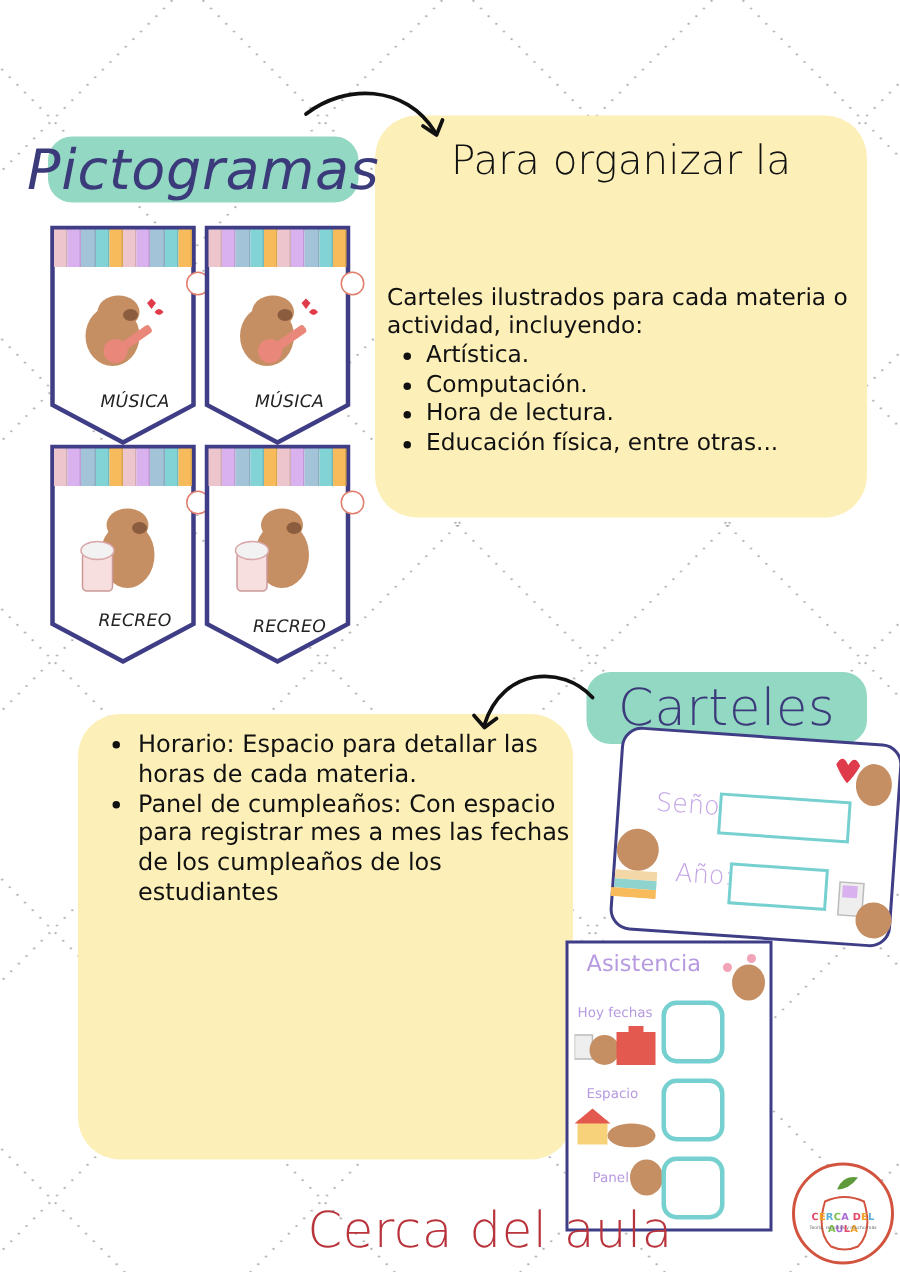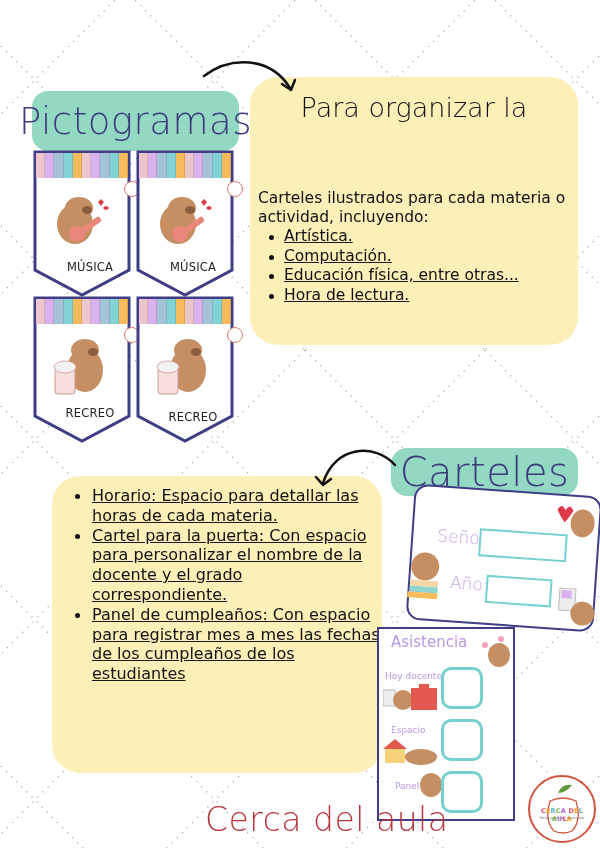--- a/index.html
+++ b/index.html
@@ -7,51 +7,51 @@
   body { position: relative; font-family: "DejaVu Sans", sans-serif; color: #1a1a1a; }
 
   .bg-dots { position: absolute; left: 0; top: 0; width: 600px; height: 848px; z-index: 0; }
 
   .label-pill {
     position: absolute; background: #93d8c2; border-radius: 16px;
     color: #3b3a7a; font-family: "DejaVu Sans", sans-serif; font-weight: 300;
     display: flex; align-items: center; justify-content: center; z-index: 2;
     letter-spacing: 0.5px;
   }
-  .pill-picto { left: 32px; top: 91px; width: 207px; height: 60px; font-size: 37px; }
-  .pill-carteles { left: 391px; top: 448px; width: 187px; height: 48px; font-size: 40px; }
+  .pill-picto { left: 32px; top: 91px; width: 207px; height: 44px; font-size: 37px; font-style: italic; }
+  .pill-carteles { left: 391px; top: 448px; width: 187px; height: 48px; font-size: 34px; }
 
   .yellow-card {
     position: absolute; background: #fcefb8; border-radius: 28px; z-index: 1;
   }
   .card-top { left: 250px; top: 77px; width: 328px; height: 268px; }
   .card-bottom { left: 52px; top: 476px; width: 330px; height: 297px; }
 
   .card-title {
     position: absolute; left: 0; top: 14px; width: 100%; text-align: center;
     font-family: "DejaVu Sans", sans-serif; font-size: 27px; line-height: 34px;
     font-weight: 300; color: #111;
   }
   .card-intro {
     position: absolute; left: 8px; top: 112px; width: 310px;
     font-size: 15.5px; line-height: 19px; color: #111;
   }
-  .card-list { list-style: none; position: absolute; text-decoration: underline; }
+  .card-list { list-style: none; position: absolute; }
   .card-top .card-list { left: 18px; top: 150px; width: 300px; }
   .card-list li { position: relative; padding-left: 16px; font-size: 15.5px; line-height: 19.5px; color: #111; }
   .card-list li::before {
     content: ""; position: absolute; left: 1px; top: 8px; width: 5px; height: 5px;
     border-radius: 50%; background: #111;
   }
   .card-bottom .card-list { left: 20px; top: 10px; width: 310px; }
   .card-bottom .card-list li { font-size: 16px; line-height: 19.8px; padding-left: 20px; }
   .card-bottom .card-list li::before { left: 3px; top: 8px; }
 
   .pennant {
-    position: absolute; width: 114px; height: 148px; z-index: 2;
+    position: absolute; width: 114px; height: 148px; z-index: 2; font-style: italic;
   }
   .pennant svg { position: absolute; left: 0; top: 0; }
   .pennant .pennant-label {
     position: absolute; left: 0; width: 100%; text-align: center;
     font-size: 11.5px; color: #222; letter-spacing: 0.2px;
   }
   .stripes { position: absolute; left: 3px; top: 3px; width: 92px; height: 25px; display: flex; }
   .stripes span { flex: 1; border-right: 1px solid rgba(0,0,0,0.12); }
   .mini-logo {
     position: absolute; right: 7px; top: 31px; width: 16px; height: 16px;
@@ -117,22 +117,22 @@
 </svg>
 
 <div class="yellow-card card-top">
   <div class="card-title">
     <div>Para organizar la</div>
   </div>
   <div class="card-intro">Carteles ilustrados para cada materia o actividad, incluyendo:</div>
   <ul class="card-list">
     <li>Artística.</li>
     <li>Computación.</li>
+    <li>Hora de lectura.</li>
     <li>Educación física, entre otras...</li>
-    <li>Hora de lectura.</li>
   </ul>
 </div>
 
 <div class="pennant" style="left:33px; top:150px;">
   <svg width="98" height="148" viewBox="0 0 98 148">
       <polygon points="2,2 96,2 96,120 49,145 2,120" fill="#fff" stroke="#3f3d85" stroke-width="3"></polygon>
     </svg>
   <div class="stripes">
     <span style="background:#ecc6cc"></span>
       <span style="background:#d9b1ee"></span>
@@ -246,21 +246,20 @@
 </div>
 
 <svg class="arrow" style="left:305px; top:447px;" width="95" height="42" viewBox="0 0 95 42">
   <path d="M90 18 C 70 -4, 30 -2, 18 36" fill="none" stroke="#111" stroke-width="2.5" stroke-linecap="round"></path>
   <path d="M11 30 L 18 38 L 26 32" fill="none" stroke="#111" stroke-width="2.5" stroke-linecap="round" stroke-linejoin="round"></path>
 </svg>
 
 <div class="yellow-card card-bottom">
   <ul class="card-list">
     <li>Horario: Espacio para detallar las horas de cada materia.</li>
-    <li>Cartel para la puerta: Con espacio para personalizar el nombre de la docente y el grado correspondiente.</li>
     <li>Panel de cumpleaños: Con espacio para registrar mes a mes las fechas de los cumpleaños de los estudiantes</li>
   </ul>
 </div>
 
 <div class="cartel-door">
   <div class="door-label" style="left:24px; top:38px;">Seño:</div>
   <div class="door-box" style="left:66px; top:38px; width:88px; height:28px;"></div>
   <div class="door-label" style="left:40px; top:84px;">Año:</div>
   <div class="door-box" style="left:76px; top:84px; width:66px; height:28px;"></div>
   <svg class="capy" style="left:138px; top:2px;" width="44" height="40" viewBox="0 0 44 40">
@@ -280,21 +279,21 @@
   </svg>
 </div>
 
 <div class="asistencia">
   <div class="asis-title">Asistencia</div>
   <svg class="capy" style="left:100px; top:6px;" width="34" height="34" viewBox="0 0 34 34">
     <ellipse cx="20" cy="20" rx="11" ry="12" fill="#c58f63"></ellipse>
     <circle cx="6" cy="10" r="3" fill="#f1a4b8"></circle>
     <circle cx="22" cy="4" r="3" fill="#f1a4b8"></circle>
   </svg>
-  <div class="asis-label" style="left:6px; top:42px;">Hoy docente</div>
+  <div class="asis-label" style="left:6px; top:42px;">Hoy fechas</div>
   <svg class="capy" style="left:4px; top:55px;" width="56" height="28" viewBox="0 0 56 28">
     <rect x="0" y="6" width="12" height="16" fill="#eee" stroke="#bbb"></rect>
     <ellipse cx="20" cy="16" rx="10" ry="10" fill="#c58f63"></ellipse>
     <rect x="28" y="4" width="26" height="22" fill="#e3584f"></rect>
     <rect x="36" y="0" width="10" height="6" fill="#e3584f"></rect>
   </svg>
   <div class="asis-box" style="top:38px;"></div>
   <div class="asis-label" style="left:12px; top:96px;">Espacio</div>
   <svg class="capy" style="left:4px; top:108px;" width="56" height="28" viewBox="0 0 56 28">
     <rect x="2" y="10" width="20" height="16" fill="#f8d27a"></rect>

